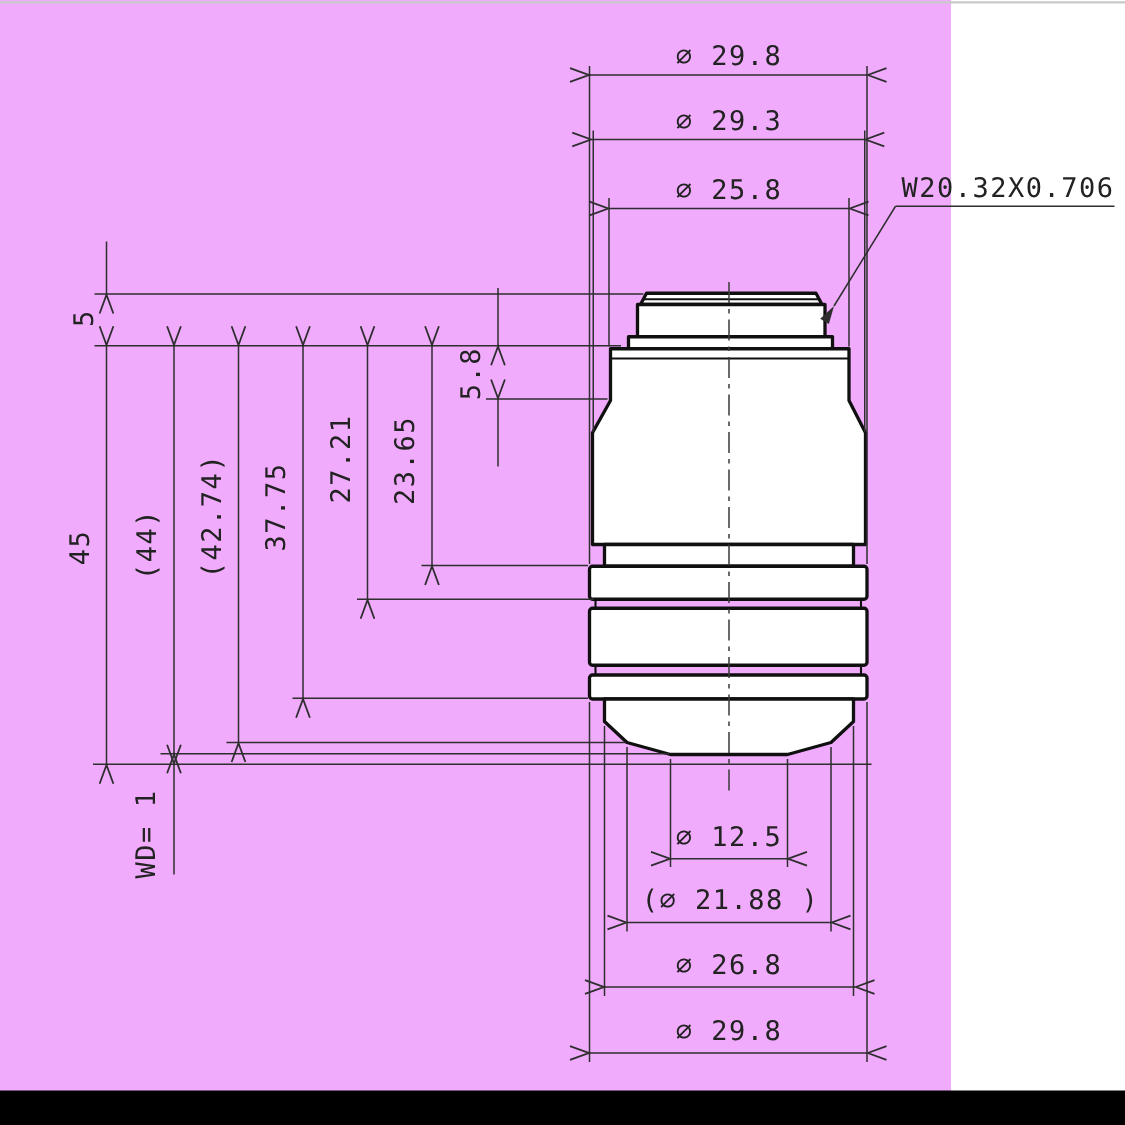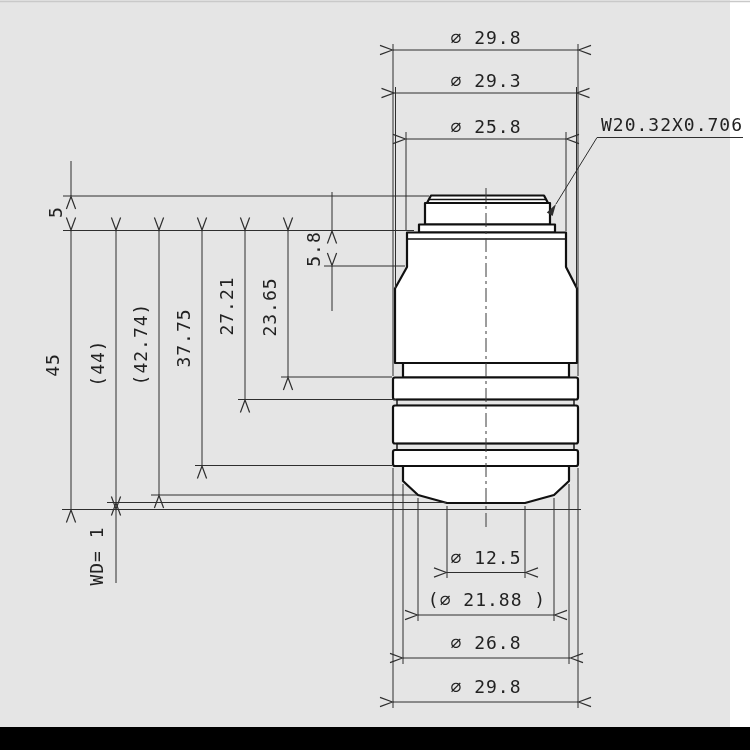--- a/index.html
+++ b/index.html
@@ -6,23 +6,23 @@
     margin: 0;
     padding: 0;
     background: #ffffff;
     width: 750px;
     height: 750px;
     overflow: hidden;
     font-family: "DejaVu Sans Mono", "Liberation Mono", monospace;
   }
   .stage {
     position: relative;
-    width: 730px;
+    width: 634px;
     height: 750px;
-    background: #e5e5e5;
+    background: #f0abfc;
   }
   svg { display: block; }
   .body-line {
     fill: #ffffff;
     stroke: #101010;
     stroke-width: 2.2;
     stroke-linejoin: round;
   }
   .body-thin {
     fill: none;

